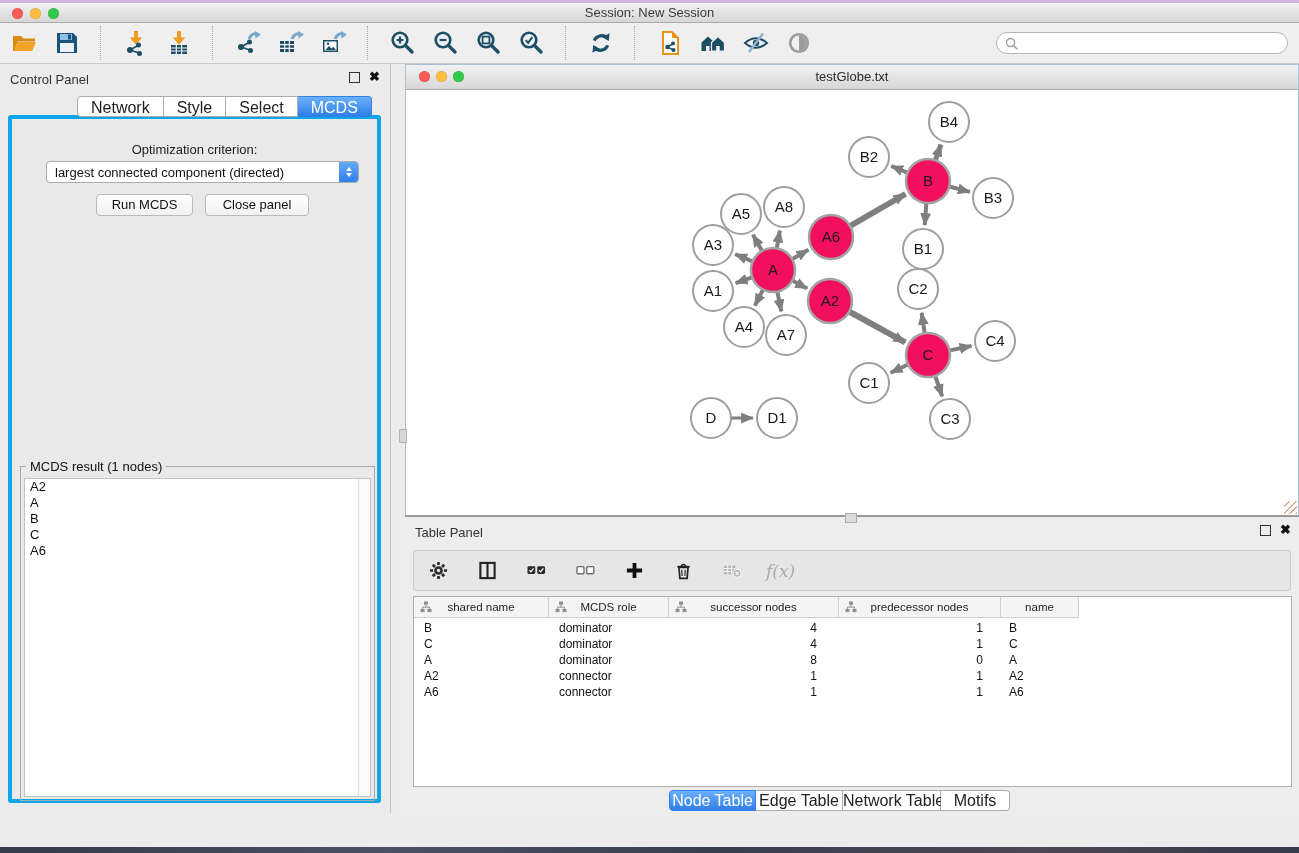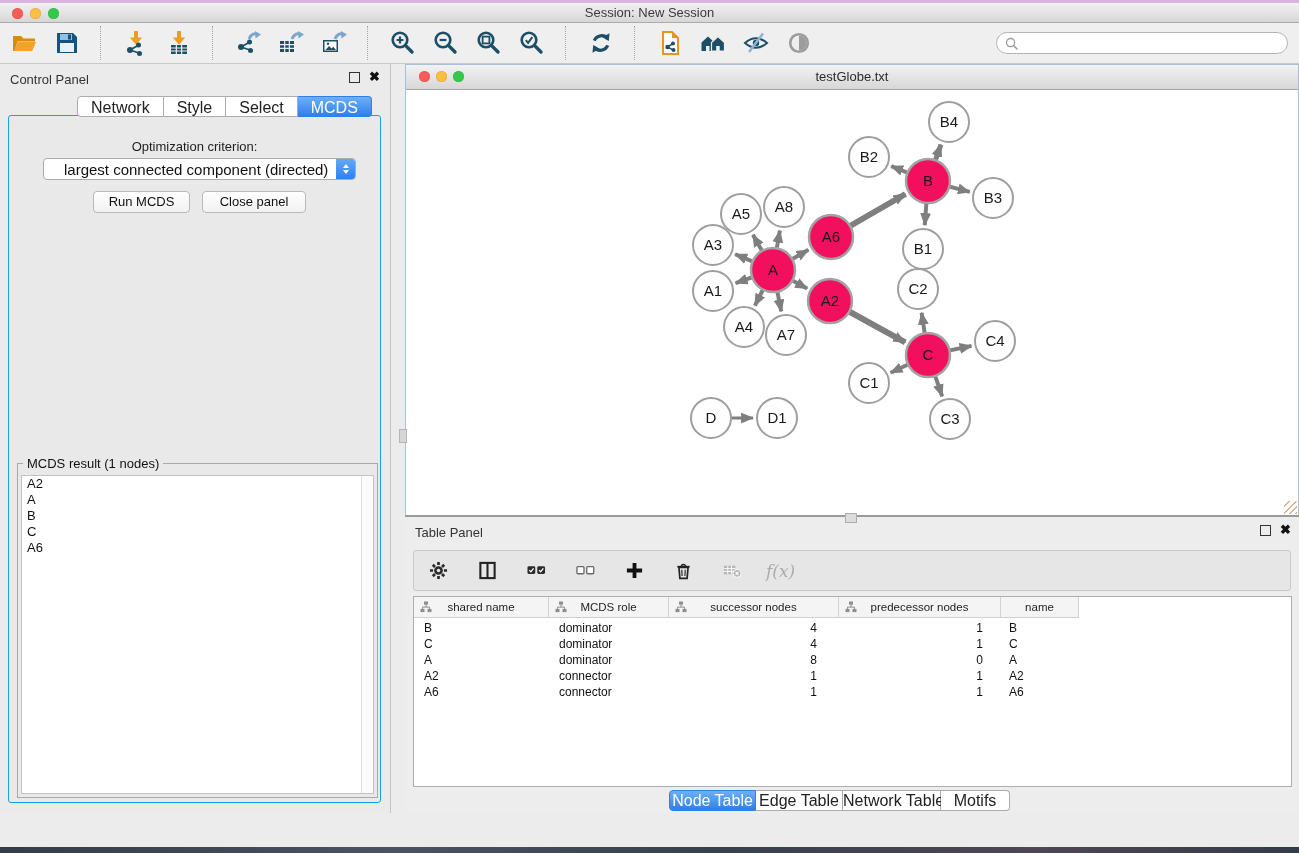--- a/index.html
+++ b/index.html
@@ -33,25 +33,25 @@
   .float-icon{width:9px;height:9px;border:1.5px solid #333;display:inline-block;}
   .close-icon{font-size:13px;font-weight:bold;color:#111;line-height:12px;}
   .seg-tabs{position:absolute;display:flex;height:21px;z-index:3;border-radius:4px;
             box-shadow:0 0 0 0 transparent;}
   .seg-tab{background:#FFF;border:1px solid #ACACAC;border-left-width:0;font-size:16px;
            line-height:21px;padding:0 13px;color:#222;cursor:default;white-space:nowrap;}
   .seg-tab:first-child{border-left-width:1px;border-radius:4px 0 0 4px;}
   .seg-tab:last-child{border-radius:0 4px 4px 0;}
   .seg-tab.active{background:linear-gradient(#6CB0F8,#2E7FE8);border-color:#2E7FE8;color:#FFF;}
   .cp-content{position:absolute;left:8px;right:9px;top:51px;bottom:10px;background:#E9E9E9;
-              border:1px solid #0ea5e9;border-radius:3px;}
+              border:4px solid #0ea5e9;border-radius:3px;}
   .opt-label{position:absolute;left:0;width:100%;top:74px;text-align:center;font-size:13px;color:#1E1E1E;}
   .criterion-select{position:absolute;left:42px;top:93px;width:313px;height:22px;background:#FFF;
       border:1px solid #ABABAB;border-radius:4px;display:flex;align-items:center;box-sizing:border-box;cursor:default;}
-  .criterion-select .value{flex:1;font-size:15px;padding-left:8px;color:#111;white-space:nowrap;overflow:hidden;margin-left:12px;}
+  .criterion-select .value{flex:1;font-size:13px;padding-left:8px;color:#111;white-space:nowrap;overflow:hidden;}
   .stepper{width:19px;height:20px;border-radius:0 3px 3px 0;background:linear-gradient(#63A9F7,#2F80EA);
            display:flex;flex-direction:column;align-items:center;justify-content:center;gap:2px;}
   .chev{width:0;height:0;border-left:3.5px solid transparent;border-right:3.5px solid transparent;}
   .chev.up{border-bottom:4.5px solid #FFF;} .chev.down{border-top:4.5px solid #FFF;}
   .mac-btn{position:absolute;height:22px;background:linear-gradient(#FFFFFF,#F1F1F1);
       border:1px solid #B9B9B9;border-radius:4px;font-size:13px;font-family:"Liberation Sans",sans-serif;
       color:#111;box-sizing:border-box;text-align:center;line-height:20px;cursor:default;}
   .result-group{position:absolute;left:16px;right:10px;top:398px;height:333px;border:1px solid #A9A9A9;}
   .result-title{position:absolute;top:-8px;left:5px;background:#E9E9E9;padding:0 4px;font-size:13px;color:#111;}
   .result-list{position:absolute;left:3px;right:3px;top:11px;bottom:3px;background:#FFF;

